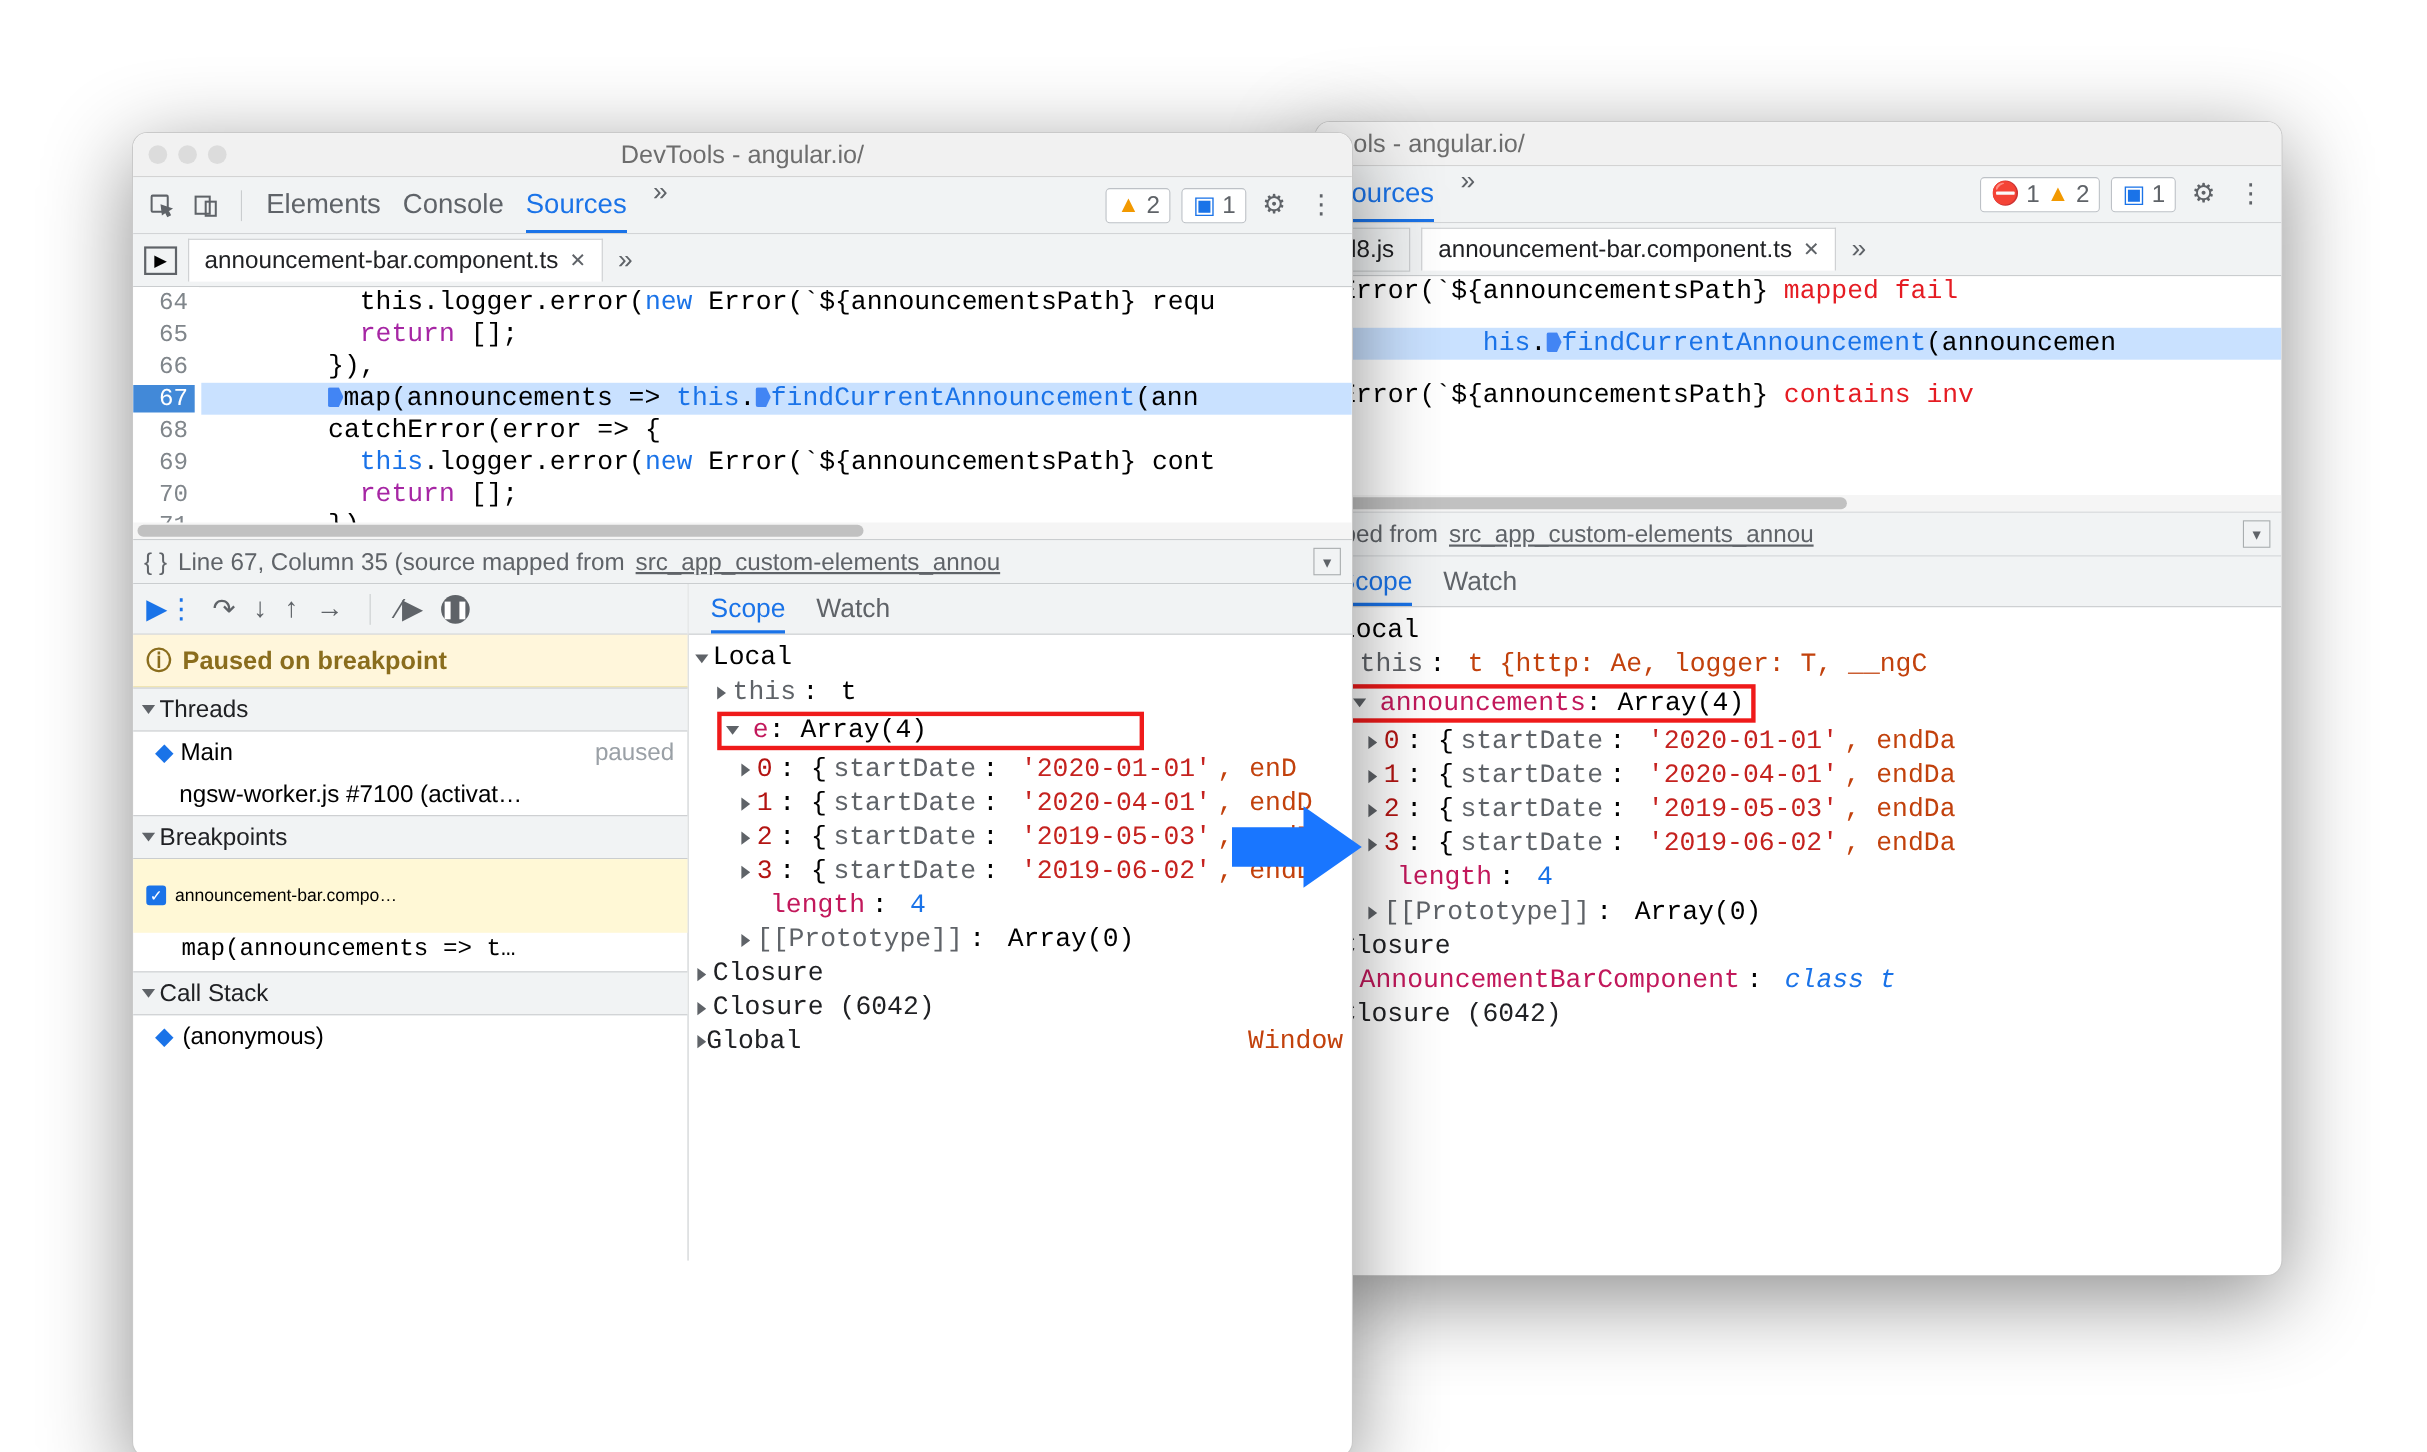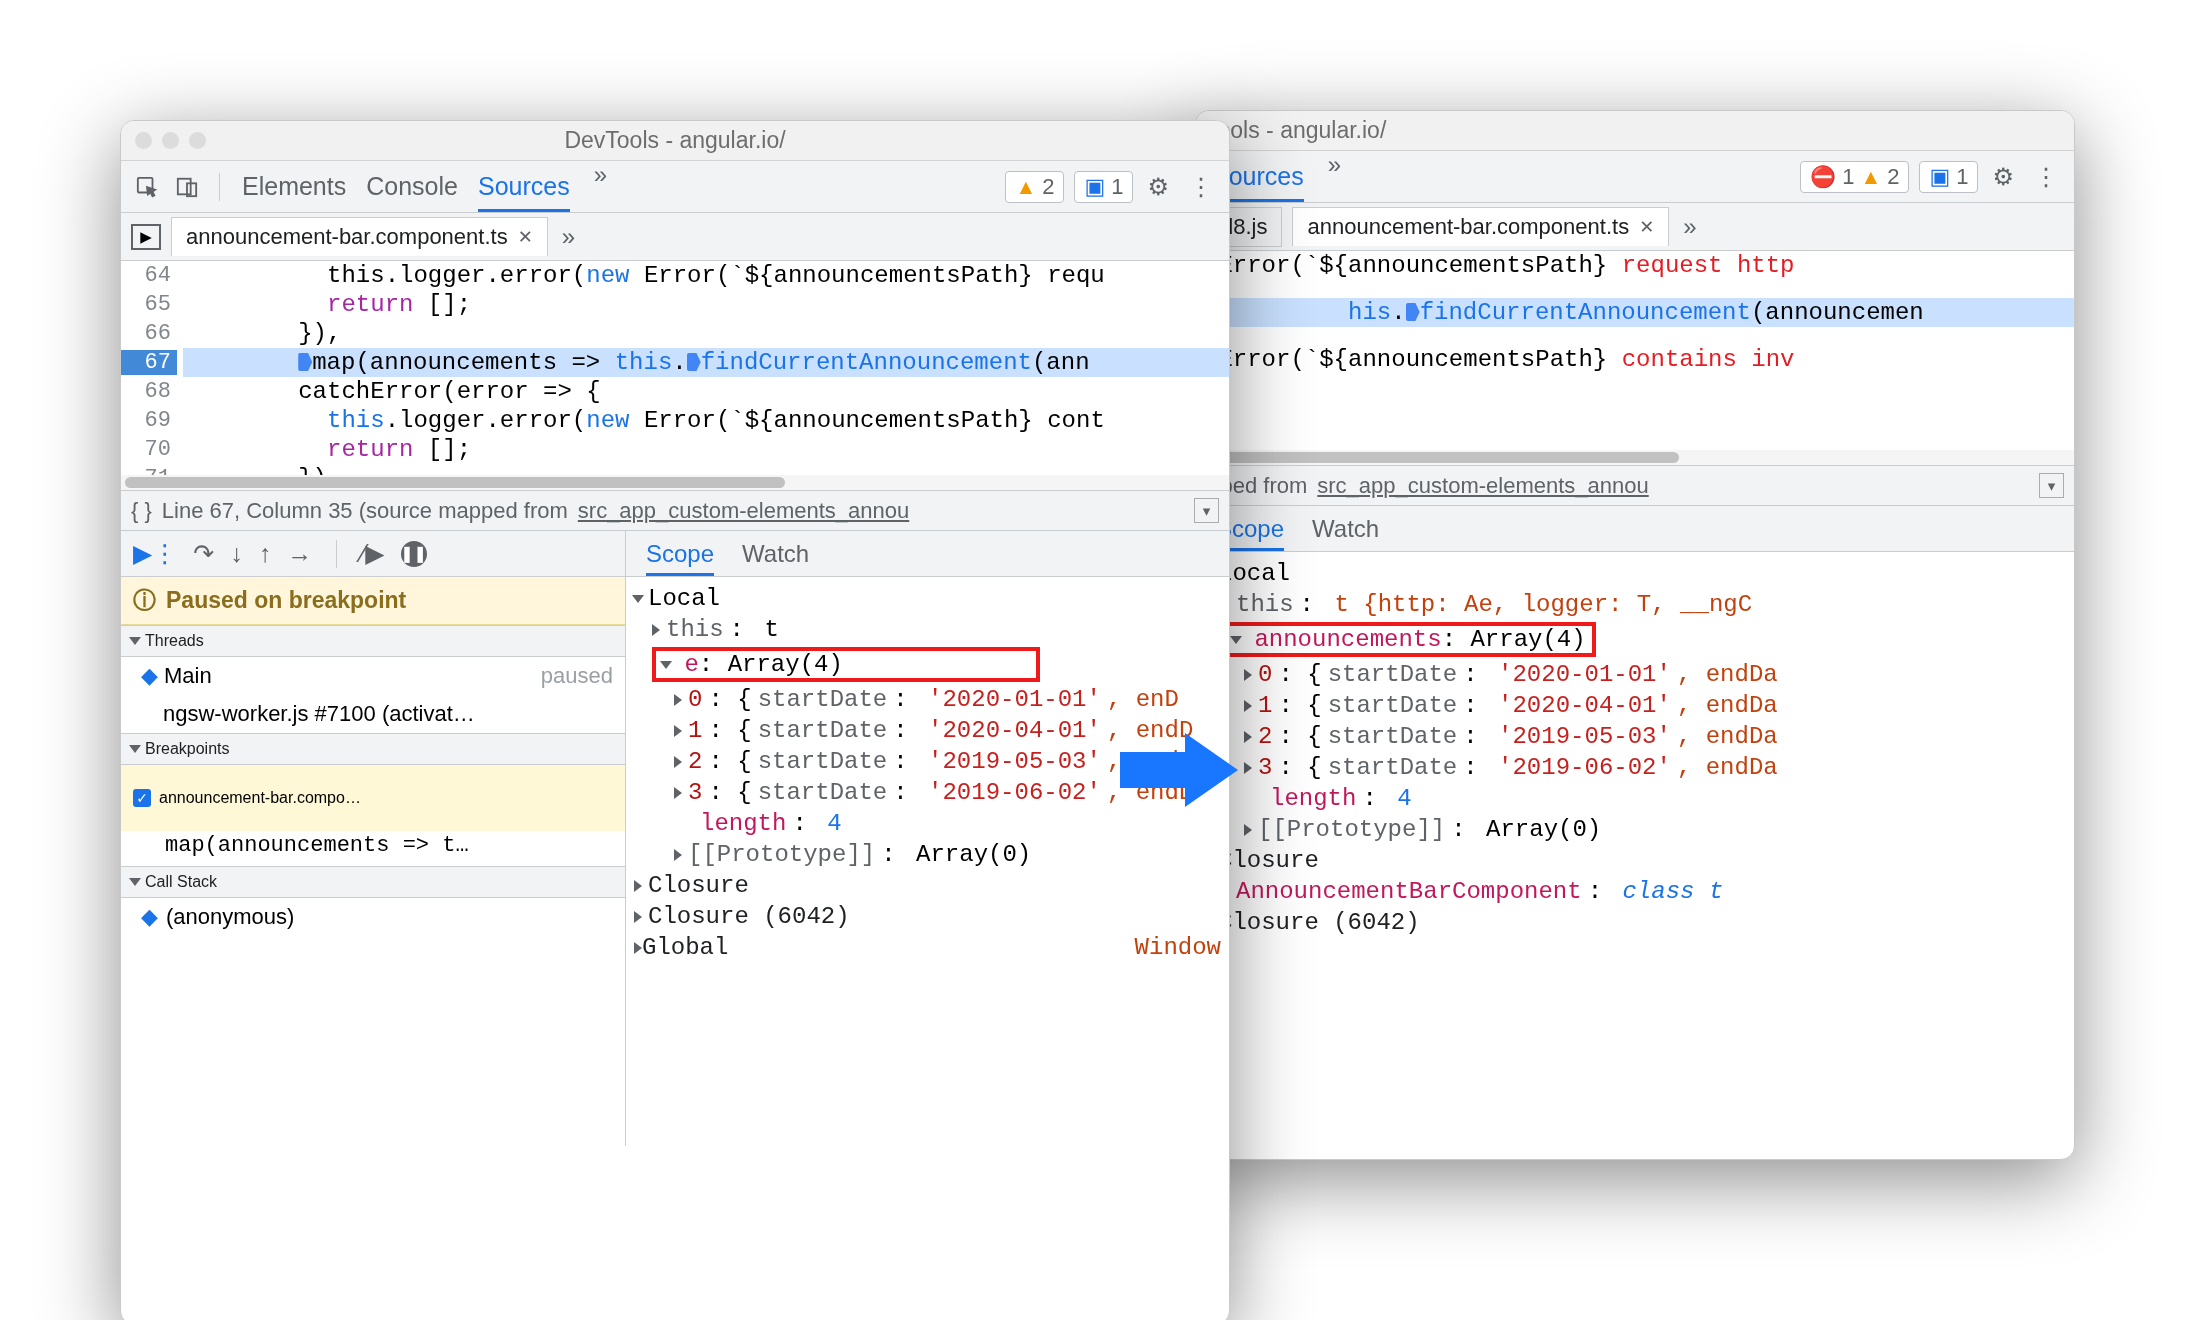--- a/index.html
+++ b/index.html
@@ -84,21 +84,21 @@
 
   
   .split { display: flex; height: 615px; }
   .left-panes { width: 505px; border-right: 1px solid #cacdcf; display:flex; flex-direction:column;}
   .dbg-toolbar { height: 46px; border-bottom: 1px solid #cacdcf; background:#f1f3f4;
                  display: flex; align-items: center; gap: 16px; padding: 0 12px;}
   .dbg-toolbar .ic { font-size: 25px; color:#5f6368; }
   .dbg-toolbar .resume { font-size: 25px; color:#1a73e8; }
   .paused-bar { background: #fff6db; border-bottom: 1px solid #e7d998; padding: 8px 12px; display:flex; align-items:center; gap:10px; color:#8a6d1d; font-weight:600; font-size:23px;}
   .section-head { background:#f1f3f4; border-top:1px solid #cacdcf; border-bottom:1px solid #cacdcf;
-                  padding:6px 10px; font-size:16px; color:#202124; display:flex; align-items:center; gap:6px;}
+                  padding:6px 10px; font-size:22px; color:#202124; display:flex; align-items:center; gap:6px;}
   .section-body { font-size:22px; }
   .thread-row { display:flex; justify-content:space-between; padding:6px 12px 6px 20px; }
   .thread-row.paused span.right { color:#9aa0a6; }
   .bp-row { background:#fff8d6; padding:24px 12px; }
   .bp-row .cb { width:18px; height:18px; background:#1a73e8; display:inline-flex;align-items:center;justify-content:center;color:#fff;border-radius:3px;font-size:14px;margin-right:8px;}
   .bp-sub { padding:2px 12px 8px 44px; font-size:22px;}
   .cs-row { padding:6px 12px 6px 20px; }
   .cs-row::before { content:"◆"; color:#1a73e8; margin-right:8px;}
 
   
@@ -176,21 +176,21 @@
       <div class="file-tab">
         <span>announcement-bar.component.ts</span>
         <span class="x">✕</span>
       </div>
       <div class="more-chev">»</div>
     </div>
 
     <div class="code-area mono">
       <div class="codelines" style="padding-left:8px;">
         <div class="cl">
-            <span class="cc"><span> Error(`${announcementsPath} </span><span class="str">request http</span></span>
+            <span class="cc"><span> Error(`${announcementsPath} </span><span class="str">mapped fail</span></span>
           </div>
         <div class="cl" style="height:18px;"></div>
         <div class="cl hl">
             <span class="cc">
           <span class="kw-blue">his</span><span>.</span><span class="exec-bp"></span><span class="kw-blue">findCurrentAnnouncement</span><span>(announcemen</span>
         </span>
           </div>
         <div class="cl" style="height:18px;"></div>
         <div class="cl">
             <span class="cc"><span> Error(`${announcementsPath} </span><span class="str">contains inv</span></span>

